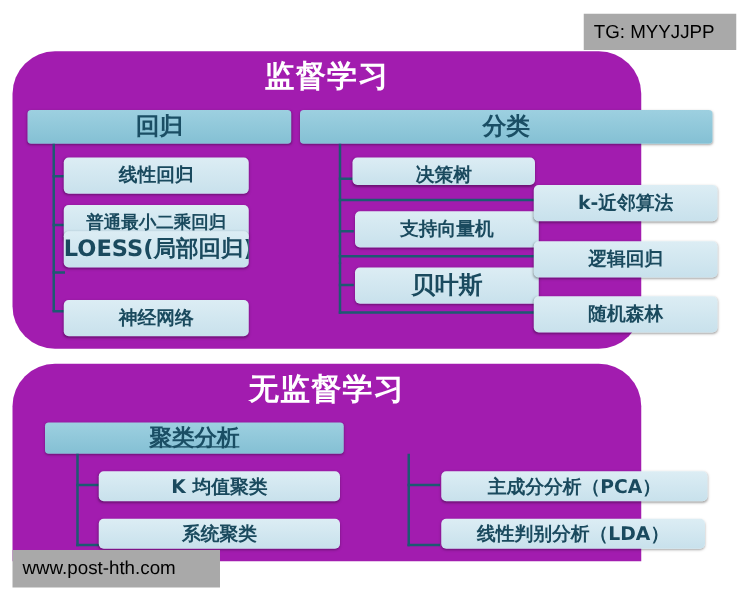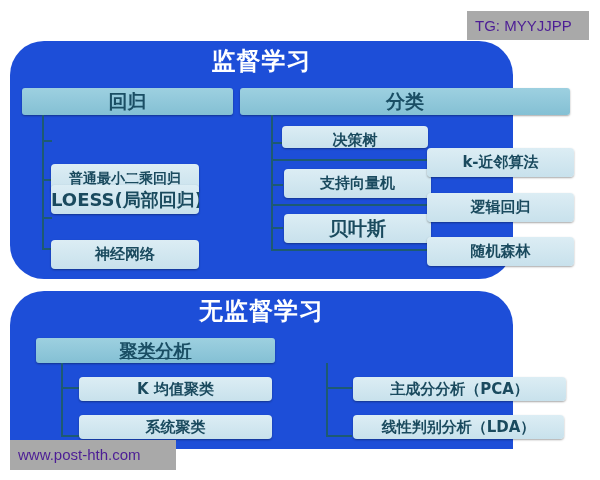--- a/index.html
+++ b/index.html
@@ -1,21 +1,21 @@
 <!DOCTYPE html>
 <html><head>
   <meta charset="utf-8">
   <style>
     * { margin: 0; padding: 0; box-sizing: border-box; }
     html, body { width: 600px; height: 480px; background: #ffffff; overflow: hidden; }
     body { position: relative; font-family: "DejaVu Sans", "Liberation Sans", sans-serif; }
 
     .panel {
       position: absolute;
-      background: #1d4ed8;
+      background: #a21caf;
       border-radius: 34px;
     }
     #panel-sup { left: 10px; top: 41px; width: 503px; height: 238px; }
     #panel-unsup { left: 10px; top: 291px; width: 503px; height: 158px; border-bottom-left-radius: 0; border-bottom-right-radius: 0; }
 
     .panel-title {
       position: absolute;
       left: 0; width: 100%;
       text-align: center;
       color: #ffffff;
@@ -44,21 +44,21 @@
       border-radius: 4px;
       box-shadow: 0 1px 2px rgba(0,0,0,0.35);
       white-space: nowrap;
       overflow: hidden;
     }
     .line { position: absolute; background: #1d5a72; }
 
     .wm {
       position: absolute;
       background: #a9a9a9;
-      color: #4c1d95;
+      color: #000000;
       font-family: "Liberation Sans", sans-serif;
       font-size: 15px;
       line-height: 30px;
       padding: 0 8px;
     }
   </style>
 </head>
 <body>
 
 <div class="wm" style="left:467px; top:11px; width:122px; height:29px; line-height:29px;">TG: MYYJJPP</div>
@@ -66,20 +66,21 @@
 <div class="panel" id="panel-sup">
   <div class="panel-title">监督学习</div>
 
   <div class="cat" style="left:12px; top:47px; width:211px; height:27px; font-size:19px; line-height:27px;">回归</div>
   <div class="line" style="left:32px; top:74px; width:2px; height:134px;"></div>
   <div class="line" style="left:32px; top:99px; width:10px; height:2px;"></div>
   <div class="line" style="left:32px; top:138px; width:10px; height:2px;"></div>
   <div class="line" style="left:32px; top:176px; width:10px; height:2px;"></div>
   <div class="line" style="left:32px; top:207px; width:10px; height:2px;"></div>
 
+  <div class="item" style="left:41px; top:85px; width:148px; height:29px; font-size:15px; line-height:29px;">线性回归</div>
   <div class="item" style="left:41px; top:123px; width:148px; height:29px; font-size:14px; line-height:29px;">普通最小二乘回归</div>
   <div class="item" style="left:41px; top:144px; width:148px; height:29px; font-size:18px; line-height:29px;">LOESS(局部回归)</div>
   <div class="item" style="left:41px; top:199px; width:148px; height:29px; font-size:15px; line-height:29px;">神经网络</div>
 
   <div class="cat" style="left:230px; top:47px; width:330px; height:27px; font-size:19px; line-height:27px;">分类</div>
   <div class="line" style="left:261px; top:74px; width:2px; height:96px;"></div>
   <div class="line" style="left:261px; top:101px; width:12px; height:2px;"></div>
   <div class="line" style="left:261px; top:118px; width:160px; height:2px;"></div>
   <div class="line" style="left:261px; top:143px; width:12px; height:2px;"></div>
   <div class="line" style="left:261px; top:163px; width:160px; height:2px;"></div>

